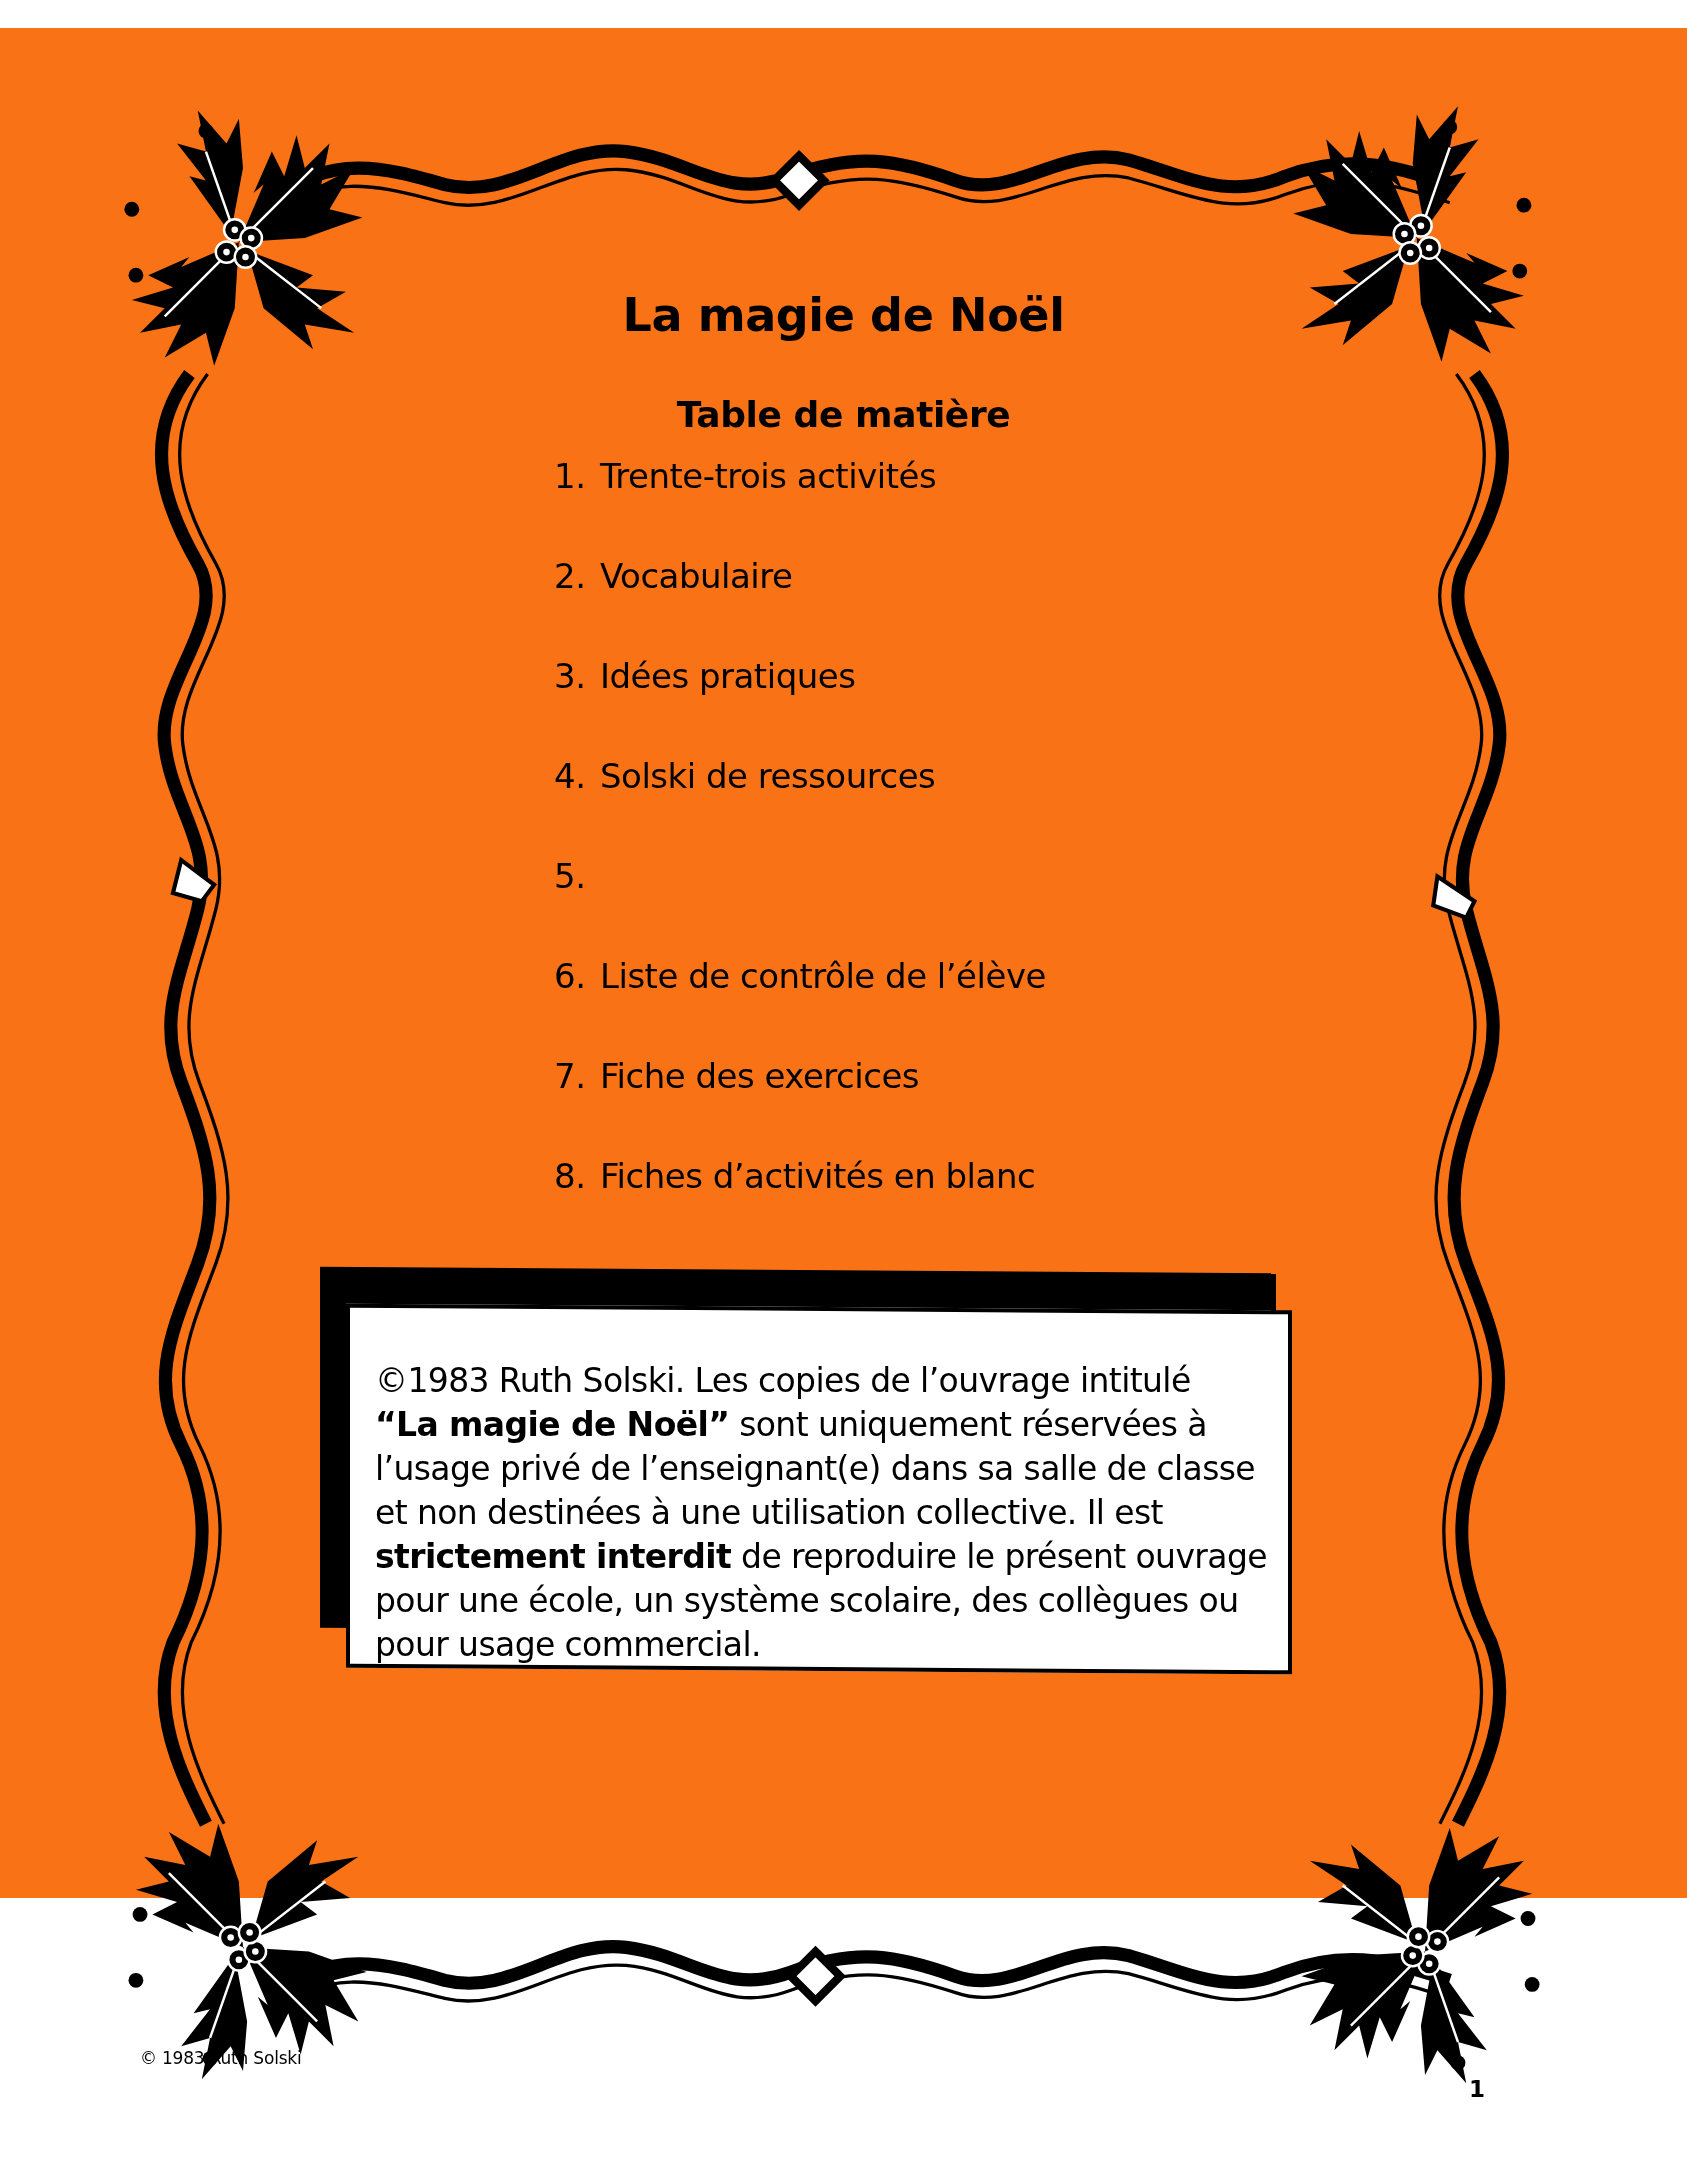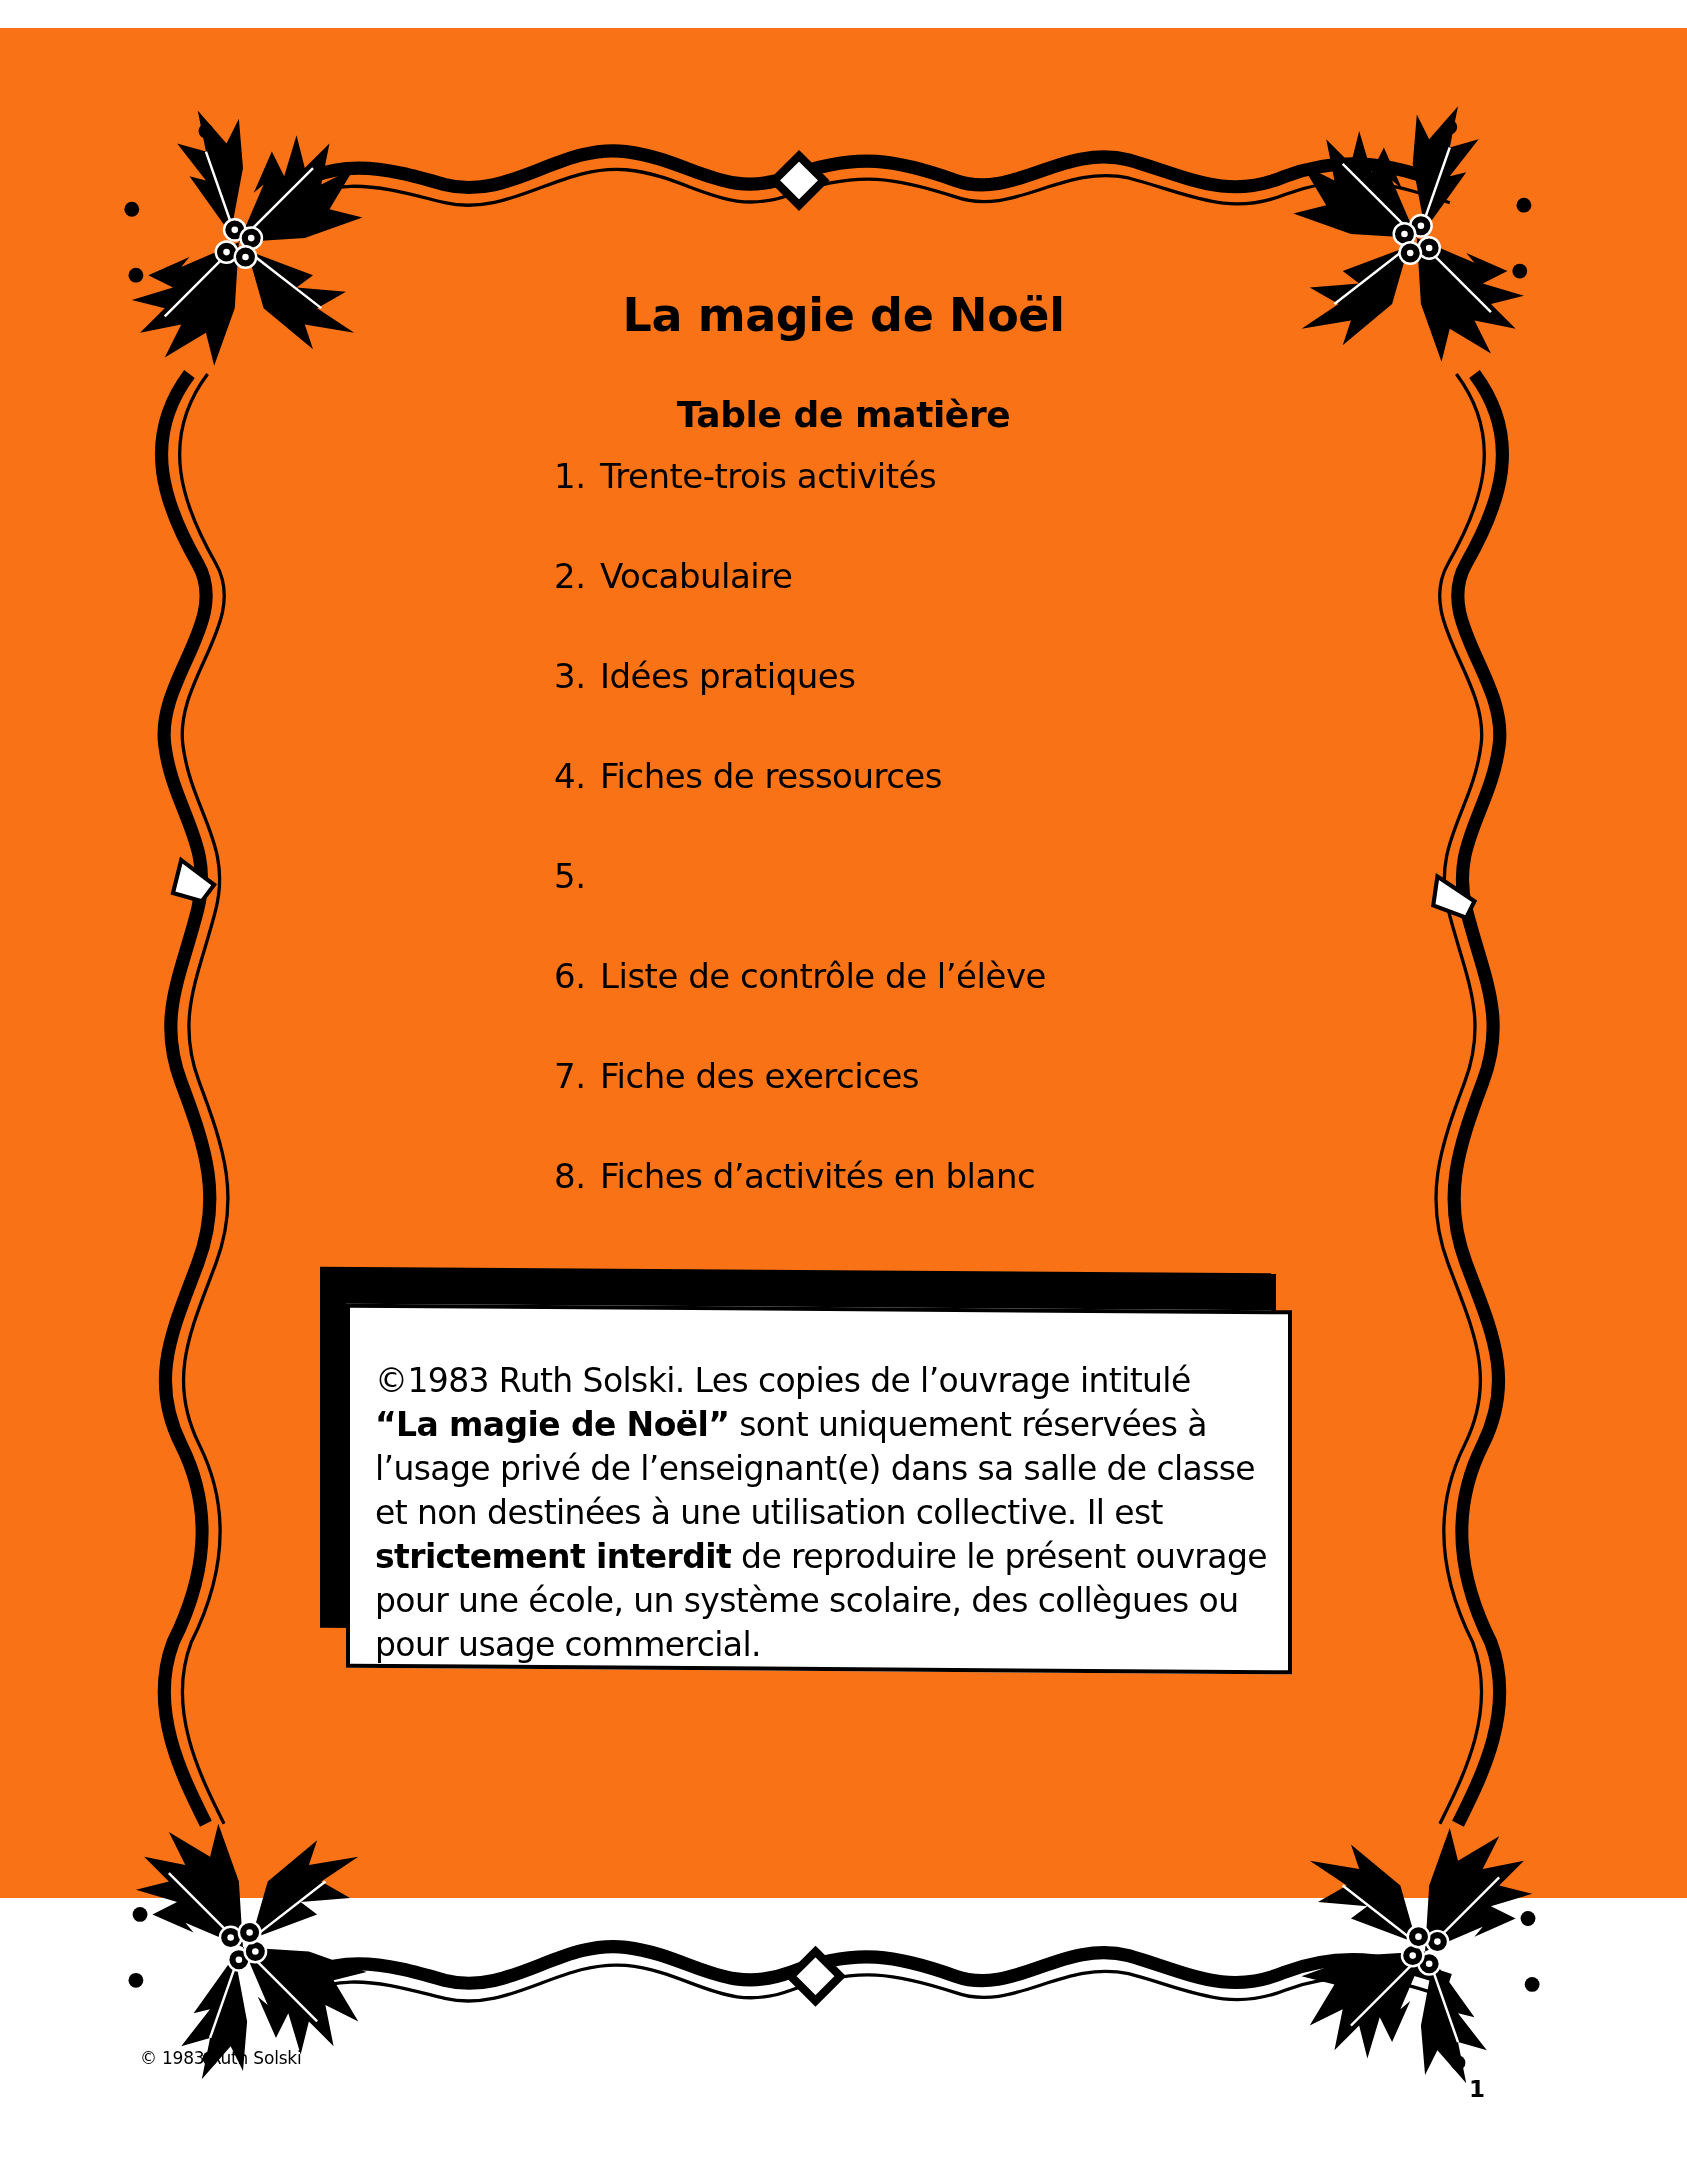--- a/index.html
+++ b/index.html
@@ -196,21 +196,21 @@
     <li class="toc-item">
       <span class="toc-num">2.</span>
       <span>Vocabulaire</span>
     </li>
     <li class="toc-item">
       <span class="toc-num">3.</span>
       <span>Idées pratiques</span>
     </li>
     <li class="toc-item">
       <span class="toc-num">4.</span>
-      <span>Fiches de ressources</span>
+      <span>Solski de ressources</span>
     </li>
     <li class="toc-item">
       <span class="toc-num">5.</span>
     </li>
     <li class="toc-item">
       <span class="toc-num">6.</span>
       <span>Liste de contrôle de l’élève</span>
     </li>
     <li class="toc-item">
       <span class="toc-num">7.</span>

